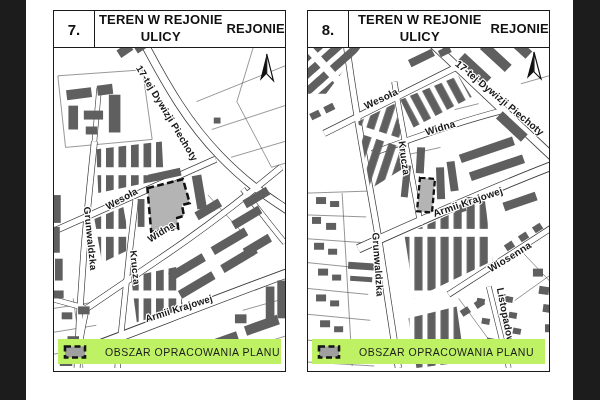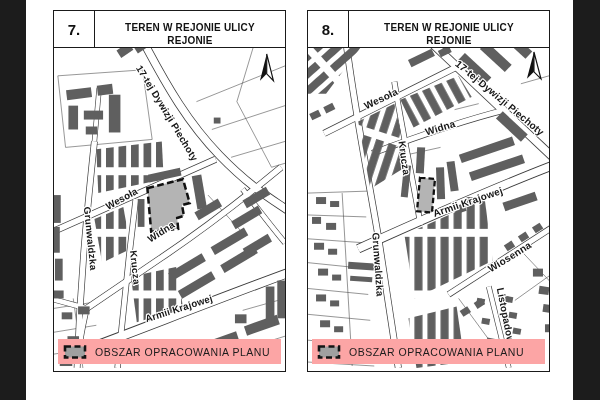--- a/index.html
+++ b/index.html
@@ -5,25 +5,25 @@
   html,body{margin:0;padding:0;background:#ffffff;width:600px;height:400px;overflow:hidden;}
   body{position:relative;font-family:"Liberation Sans",sans-serif;}
   .film-strip{position:absolute;top:0;height:400px;background:#1c1c1c;}
   .film-strip.left{left:0;width:26px;}
   .film-strip.right{left:573px;width:27px;}
   .panel{position:absolute;top:10px;height:362px;border:1.5px solid #1a1a1a;background:#fff;box-sizing:border-box;}
   .panel.p7{left:53px;width:233px;}
   .panel.p8{left:307px;width:243px;}
   .panel-header{display:flex;height:37px;border-bottom:1.5px solid #1a1a1a;box-sizing:border-box;}
   .panel-number{width:41px;border-right:1.5px solid #1a1a1a;box-sizing:border-box;display:flex;align-items:center;justify-content:center;font-size:15px;font-weight:bold;color:#111;}
-  .panel-title{flex:1;display:flex;flex-direction:column;align-items:center;justify-content:flex-end;font-size:10px;font-weight:bold;color:#111;line-height:1.3;letter-spacing:.2px;text-align:center;}
+  .panel-title{flex:1;display:flex;flex-direction:row;align-items:center;justify-content:flex-end;font-size:13px;font-weight:bold;color:#111;line-height:1.3;letter-spacing:.2px;text-align:center;}
   .map-wrap{position:relative;height:320px;overflow:hidden;}
   .map-svg{display:block;width:100%;height:100%;}
   .street-label text, text.street-label{font-family:"Liberation Sans",sans-serif;font-weight:bold;font-size:10px;fill:#161616;letter-spacing:.2px;stroke:#ffffff;stroke-width:2.4px;paint-order:stroke;stroke-linejoin:round;}
-  .legend{position:absolute;left:4px;right:4px;bottom:4px;height:25px;background:#fca5a5;display:flex;align-items:center;gap:7px;padding:0 4px;}
+  .legend{position:absolute;left:4px;right:4px;bottom:4px;height:25px;background:#bef264;display:flex;align-items:center;gap:17px;padding:0 4px;}
   .legend-label{font-size:10.5px;letter-spacing:.5px;color:#1c1c1c;white-space:nowrap;}
   .legend-swatch{flex:0 0 auto;}
 </style>
 </head>
 <body>
 
 <div class="film-strip left"></div>
 <div class="film-strip right"></div>
 
 <div class="panel p7">

